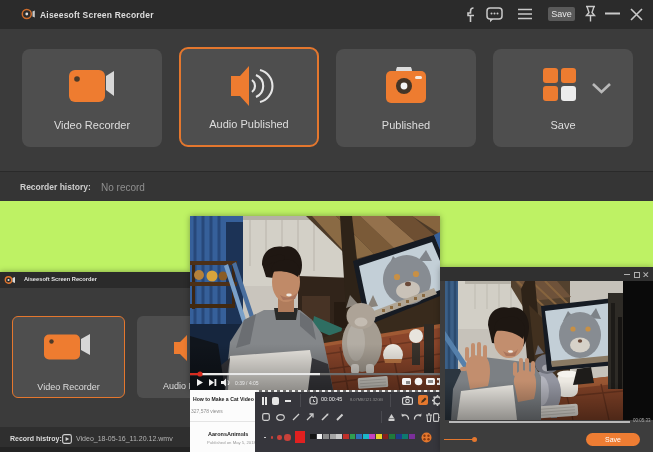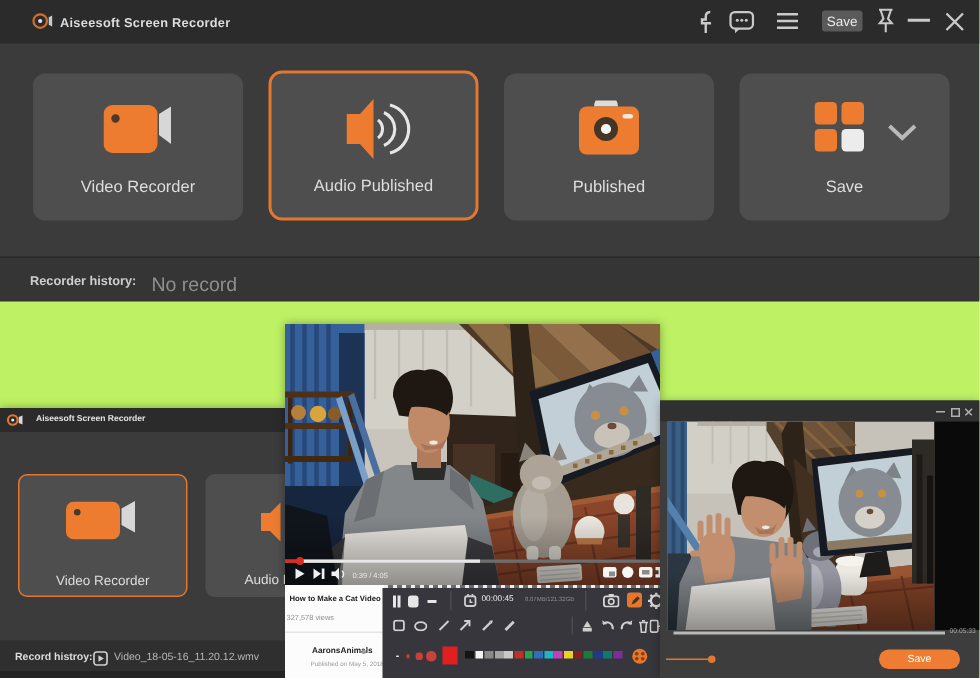--- a/index.html
+++ b/index.html
@@ -100,21 +100,21 @@
         <rect x="18" y="0" width="15" height="15" rx="3" fill="#ee7c30"></rect>
         <rect x="0" y="18" width="15" height="15" rx="3" fill="#ee7c30"></rect>
         <rect x="18" y="18" width="15" height="15" rx="3" fill="#ececec"></rect>
         <path d="M50 16 L58.5 24 L67 16" fill="none" stroke="#b9b9b9" stroke-width="2.6"></path>
       </svg>
       <div class="lbl">Save</div>
     </div>
 
     <div class="abs" id="histbar">
       <div class="abs" style="left:20px;top:10px;color:#cecece;font-size:8.5px;font-weight:bold;">Recorder history:</div>
-      <div class="abs" style="left:101px;top:10px;color:#8f8f8f;font-size:13px;">No record</div>
+      <div class="abs" style="left:101px;top:10px;color:#8f8f8f;font-size:10px;">No record</div>
     </div>
   </div>
 
   <div class="abs" id="miniwin">
     <div class="abs" style="left:0;top:0;width:190px;height:16px;background:#2b2b2b;">
       <svg class="abs" style="left:4px;top:3px" width="12" height="10" viewBox="0 0 12 10">
         <circle cx="4.5" cy="5" r="3.2" fill="none" stroke="#e4772e" stroke-width="1.4"></circle>
         <circle cx="4.5" cy="5" r="1" fill="#e8e8e8"></circle>
         <path d="M8.5 3 L11 2 L11 8 L8.5 7 Z" fill="#d8d8d8"></path>
       </svg>

